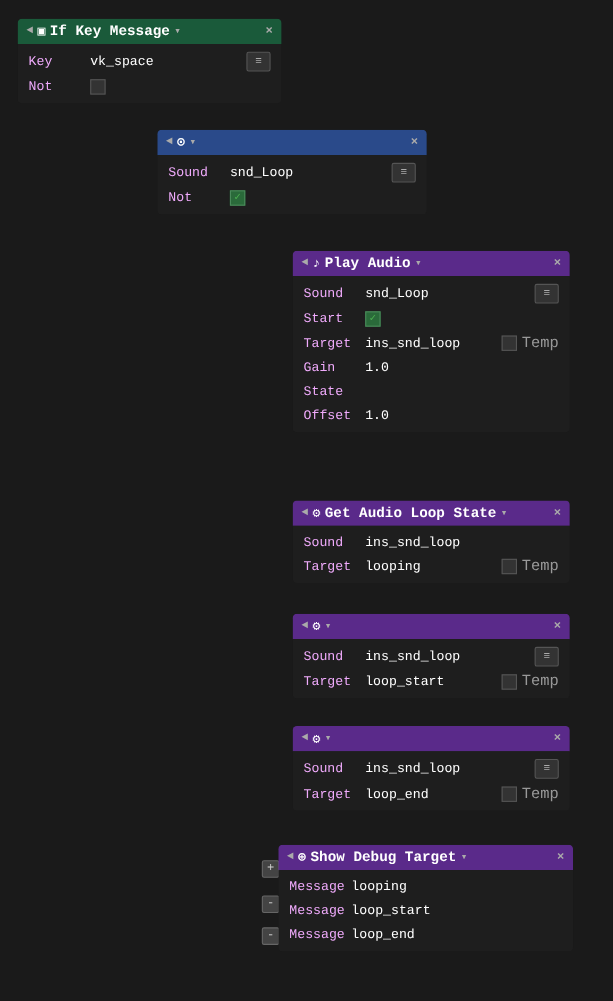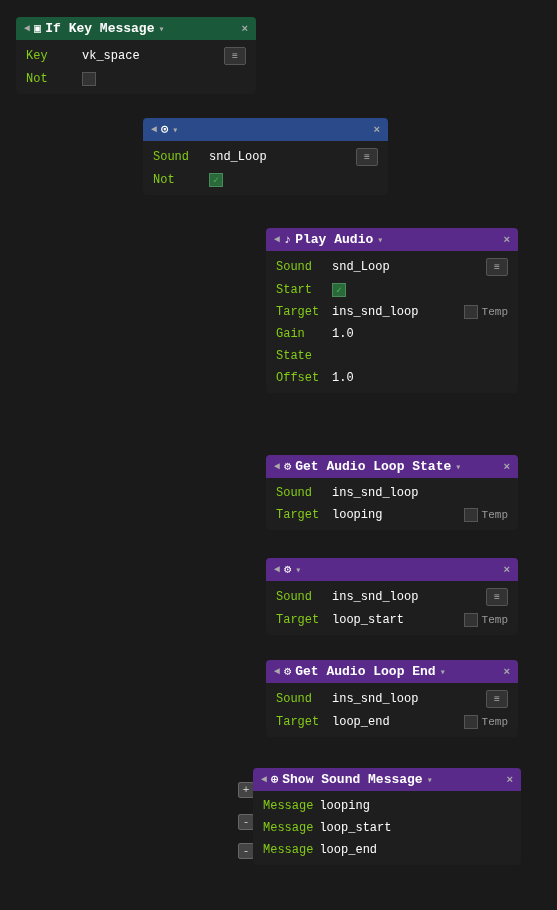--- a/index.html
+++ b/index.html
@@ -55,21 +55,21 @@
 
     .node-row {
       display: flex;
       align-items: center;
       padding: 3px 10px;
       gap: 6px;
       min-height: 22px;
     }
 
     .node-row .label {
-      color: #84cc16;
+      color: #f0abfc;
       min-width: 50px;
     }
 
     .node-row .value {
       color: #ffffff;
       flex: 1;
     }
 
     .node-row .browse-btn {
       width: 22px;
@@ -232,21 +232,21 @@
 
     .temp-box {
       width: 14px;
       height: 14px;
       background: #333;
       border: 1px solid #555;
     }
 
     .temp-label {
       color: #999;
-      font-size: 11px;
+      font-size: 14px;
     }
   </style>
 </head>
 <body>
 
 <div class="node node-key-pressed">
   <div class="node-header">
     <span class="collapse-arrow">◄</span>
     <span class="node-icon">▣</span>
     <span>If Key Message</span>
@@ -372,21 +372,20 @@
         <span class="temp-label">Temp</span>
       </div>
     </div>
   </div>
 </div>
 
 <div class="node node-loop-end">
   <div class="node-header">
     <span class="collapse-arrow">◄</span>
     <span class="node-icon">⚙</span>
-    <span>Get Audio Loop End</span>
     <span class="menu-arrow">▾</span>
     <span class="close-btn">×</span>
   </div>
   <div class="node-body">
     <div class="node-row">
       <span class="label">Sound</span>
       <span class="value">ins_snd_loop</span>
       <div class="browse-btn">≡</div>
     </div>
     <div class="node-row">
@@ -402,21 +401,21 @@
 
 <div class="plus-btn">+</div>
 
 <div class="minus-btn minus1">-</div>
 <div class="minus-btn minus2">-</div>
 
 <div class="node node-debug">
   <div class="node-header">
     <span class="collapse-arrow">◄</span>
     <span class="node-icon">⊕</span>
-    <span>Show Sound Message</span>
+    <span>Show Debug Target</span>
     <span class="menu-arrow">▾</span>
     <span class="close-btn">×</span>
   </div>
   <div class="node-body">
     <div class="node-row">
       <span class="label">Message</span>
       <span class="value">looping</span>
     </div>
     <div class="node-row">
       <span class="label">Message</span>

